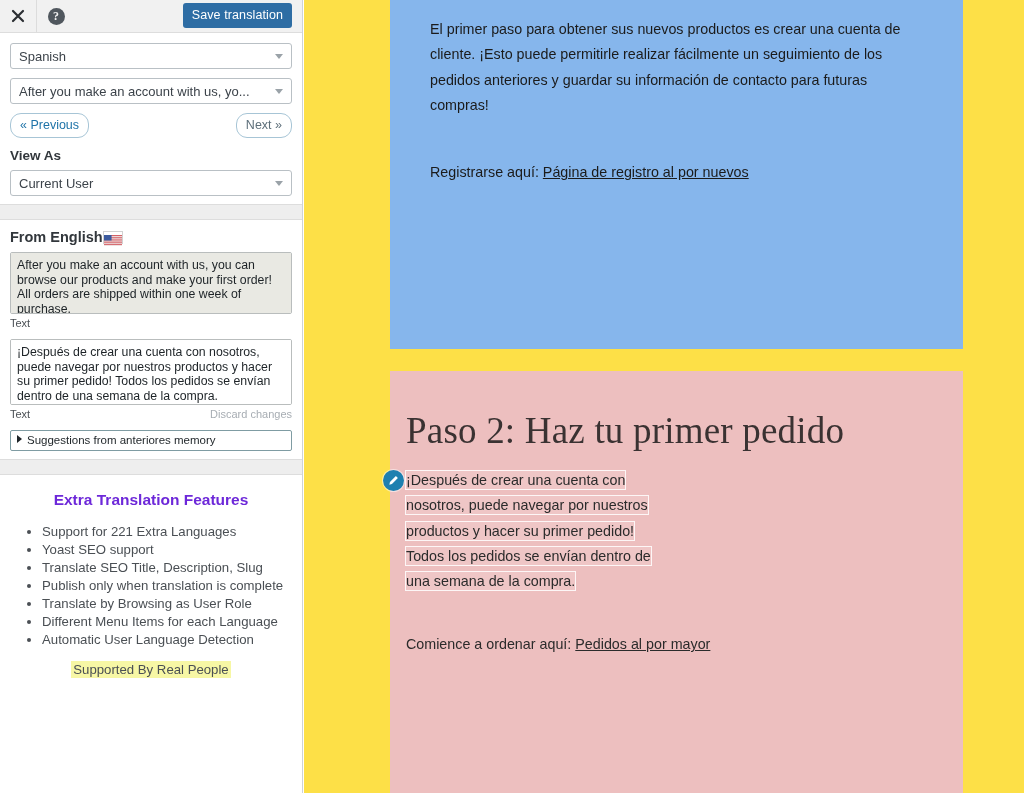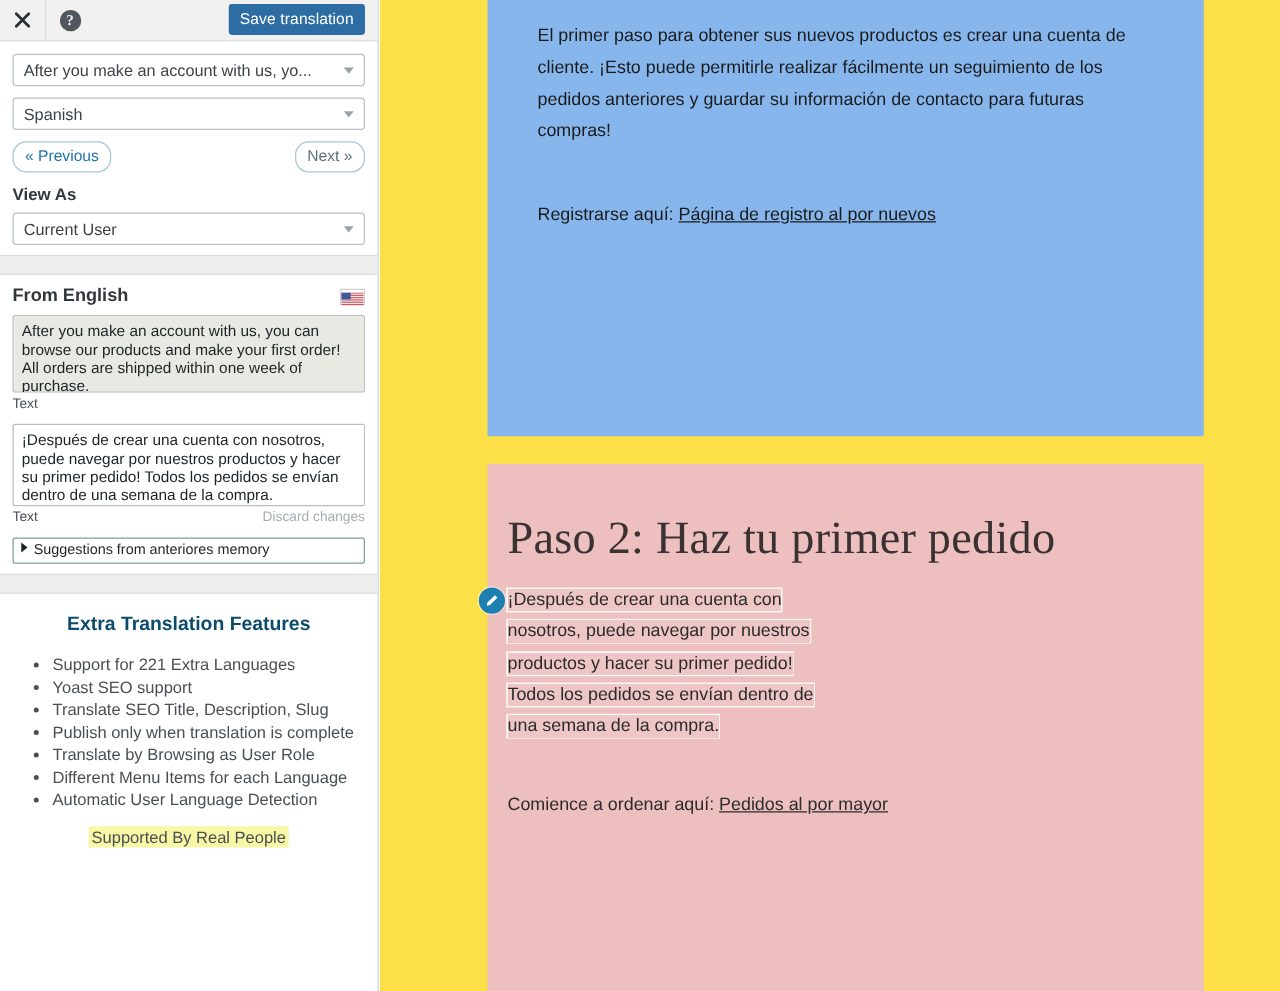--- a/index.html
+++ b/index.html
@@ -142,21 +142,20 @@
     background: #eeeeee;
     border-top: 1px solid #dddddd;
     border-bottom: 1px solid #dddddd;
   }
 
   
   .tpanel { padding: 9px 10px 8px 10px; }
   .row-head {
     display: flex;
     align-items: center;
-    justify-content: space-between;
     margin-bottom: 7px;
   }
   .row-head h3 {
     margin: 0;
     font-size: 14.5px;
     font-weight: bold;
     color: #32373c;
     font-family: "Liberation Sans", sans-serif;
   }
   .flag {
@@ -213,21 +212,21 @@
 
   
   .features {
     padding: 16px 14px 0 14px;
   }
   .features h2 {
     margin: 0 0 14px 0;
     text-align: center;
     font-size: 15.5px;
     font-weight: bold;
-    color: #0c4a6e;
+    color: #6d28d9;
     font-family: "Liberation Sans", sans-serif;
   }
   .features ul {
     margin: 0 0 0 0;
     padding-left: 28px;
     list-style: disc;
   }
   .features li {
     font-size: 13.2px;
     line-height: 17px;
@@ -333,25 +332,25 @@
       </svg>
     </div>
     <div class="tb-help">
       <div class="help-circle">?</div>
     </div>
     <button class="save-btn">Save translation</button>
   </div>
 
   <div class="controls">
     <div class="sel">
+      <span>Spanish</span>
+      <span class="caret"></span>
+    </div>
+    <div class="sel">
       <span>After you make an account with us, yo...</span>
-      <span class="caret"></span>
-    </div>
-    <div class="sel">
-      <span>Spanish</span>
       <span class="caret"></span>
     </div>
 
     <div class="navrow">
       <button class="navbtn prev">« Previous</button>
       <button class="navbtn next">Next »</button>
     </div>
 
     <div class="viewas-label">View As</div>
     <div class="sel wide">

